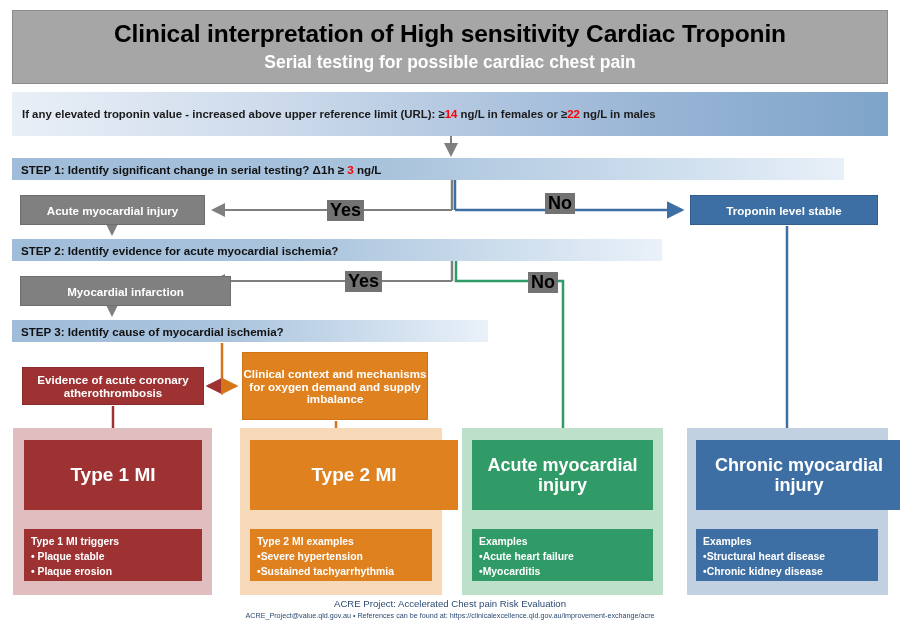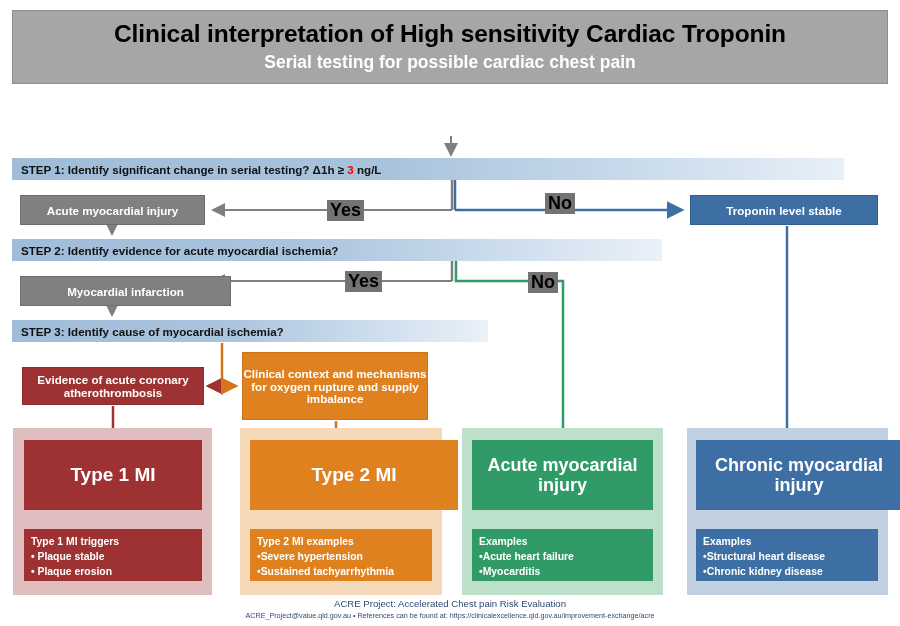--- a/index.html
+++ b/index.html
@@ -207,20 +207,23 @@
     <line x1="113" y1="406" x2="113" y2="455" stroke="#9e3233" stroke-width="2.5" marker-end="url(#ah-red)"></line>
 
     <line x1="336" y1="421" x2="336" y2="455" stroke="#d4751a" stroke-width="2.5" marker-end="url(#ah-orange)"></line>
   </svg>
 
   <div class="abs title-banner">
     <div class="title-main">Clinical interpretation of High sensitivity Cardiac Troponin</div>
     <div class="title-sub">Serial testing for possible cardiac chest pain</div>
   </div>
 
+  <div class="abs url-banner">
+    <div class="url-text"><span>If any elevated troponin value - increased above upper reference limit (URL): ≥</span><span class="hi">14</span><span> ng/L in females or ≥</span><span class="hi">22</span><span> ng/L in males</span></div>
+  </div>
 
   <div class="abs step-bar step1">
     <div class="step-label"><span>STEP 1: Identify significant change in serial testing?   Δ1h ≥ </span><span class="hi">3</span><span> ng/L</span></div>
   </div>
 
   <div class="abs gray-box gray-ami">Acute myocardial injury</div>
 
   <div class="abs blue-box">Troponin level stable</div>
 
   <div class="abs conn-label" style="left:327px; top:200px;">Yes</div>
@@ -233,21 +236,21 @@
   <div class="abs gray-box gray-mi">Myocardial infarction</div>
 
   <div class="abs conn-label" style="left:345px; top:271px;">Yes</div>
   <div class="abs conn-label" style="left:528px; top:272px;">No</div>
 
   <div class="abs step-bar step3">
     <div class="step-label">STEP 3: Identify cause of myocardial ischemia?</div>
   </div>
 
   <div class="abs cause-box cause-red">Evidence of acute coronary atherothrombosis</div>
-  <div class="abs cause-box cause-orange">Clinical context and mechanisms for oxygen rupture and supply imbalance</div>
+  <div class="abs cause-box cause-orange">Clinical context and mechanisms for oxygen demand and supply imbalance</div>
 
   <div class="abs panel panel1"></div>
   <div class="abs panel-head" style="left:24px; top:440px; width:178px; height:70px; background:#9e3233; font-size:19px;">Type 1 MI</div>
   <div class="abs panel-body" style="left:24px; top:529px; width:178px; height:52px; background:#9e3233;">
     <div class="bullet-line">Type 1 MI triggers</div>
     <div class="bullet-line">• Plaque stable</div>
     <div class="bullet-line">• Plaque erosion</div>
   </div>
 
   <div class="abs panel panel2"></div>

